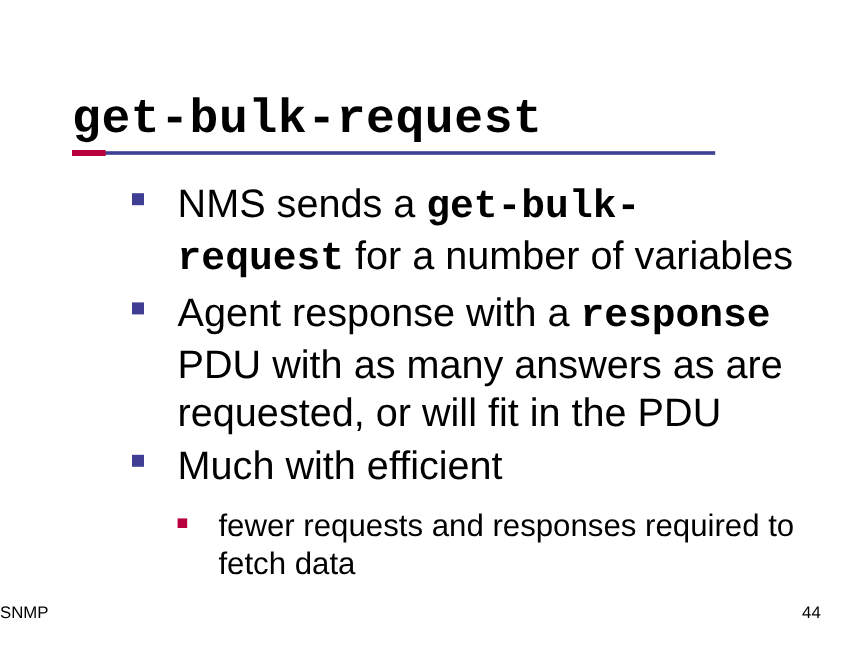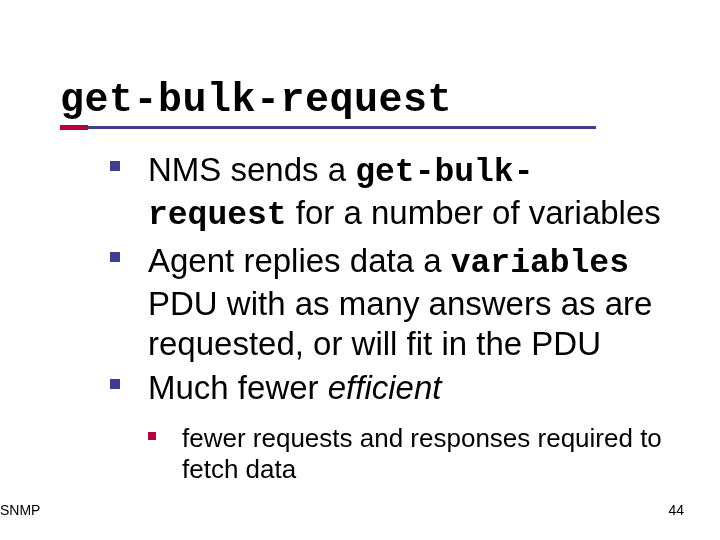--- a/index.html
+++ b/index.html
@@ -83,21 +83,20 @@
     top: 9px;
     width: 8px;
     height: 8px;
     background: #b9003f;
   }
   .mono {
     font-family: "Courier New", Courier, monospace;
     font-weight: bold;
   }
   .ital {
-    font-style: italic;
   }
   .footer {
     position: absolute;
     left: 0;
     bottom: 22px;
     width: 720px;
     font-size: 14px;
     color: #000;
   }
   .footer-left {
@@ -132,26 +131,26 @@
 
   <div class="body">
 
     <div class="l1">
       <span class="bullet"></span>
       <span>NMS sends a </span><span class="mono">get-bulk-request</span><span> for a number of variables</span>
     </div>
 
     <div class="l1">
       <span class="bullet"></span>
-      <span>Agent replies data a </span><span class="mono">variables</span><span> PDU with as many answers as are requested, or will fit  in the PDU</span>
+      <span>Agent response with a </span><span class="mono">response</span><span> PDU with as many answers as are requested, or will fit  in the PDU</span>
     </div>
 
     <div class="l1">
       <span class="bullet"></span>
-      <span>Much fewer </span><span class="ital">efficient</span>
+      <span>Much with </span><span class="ital">efficient</span>
     </div>
 
     <div class="l2-wrap">
       <div class="l2">
         <span class="bullet"></span>
         <span>fewer requests and responses required to fetch data</span>
       </div>
     </div>
 
   </div>

